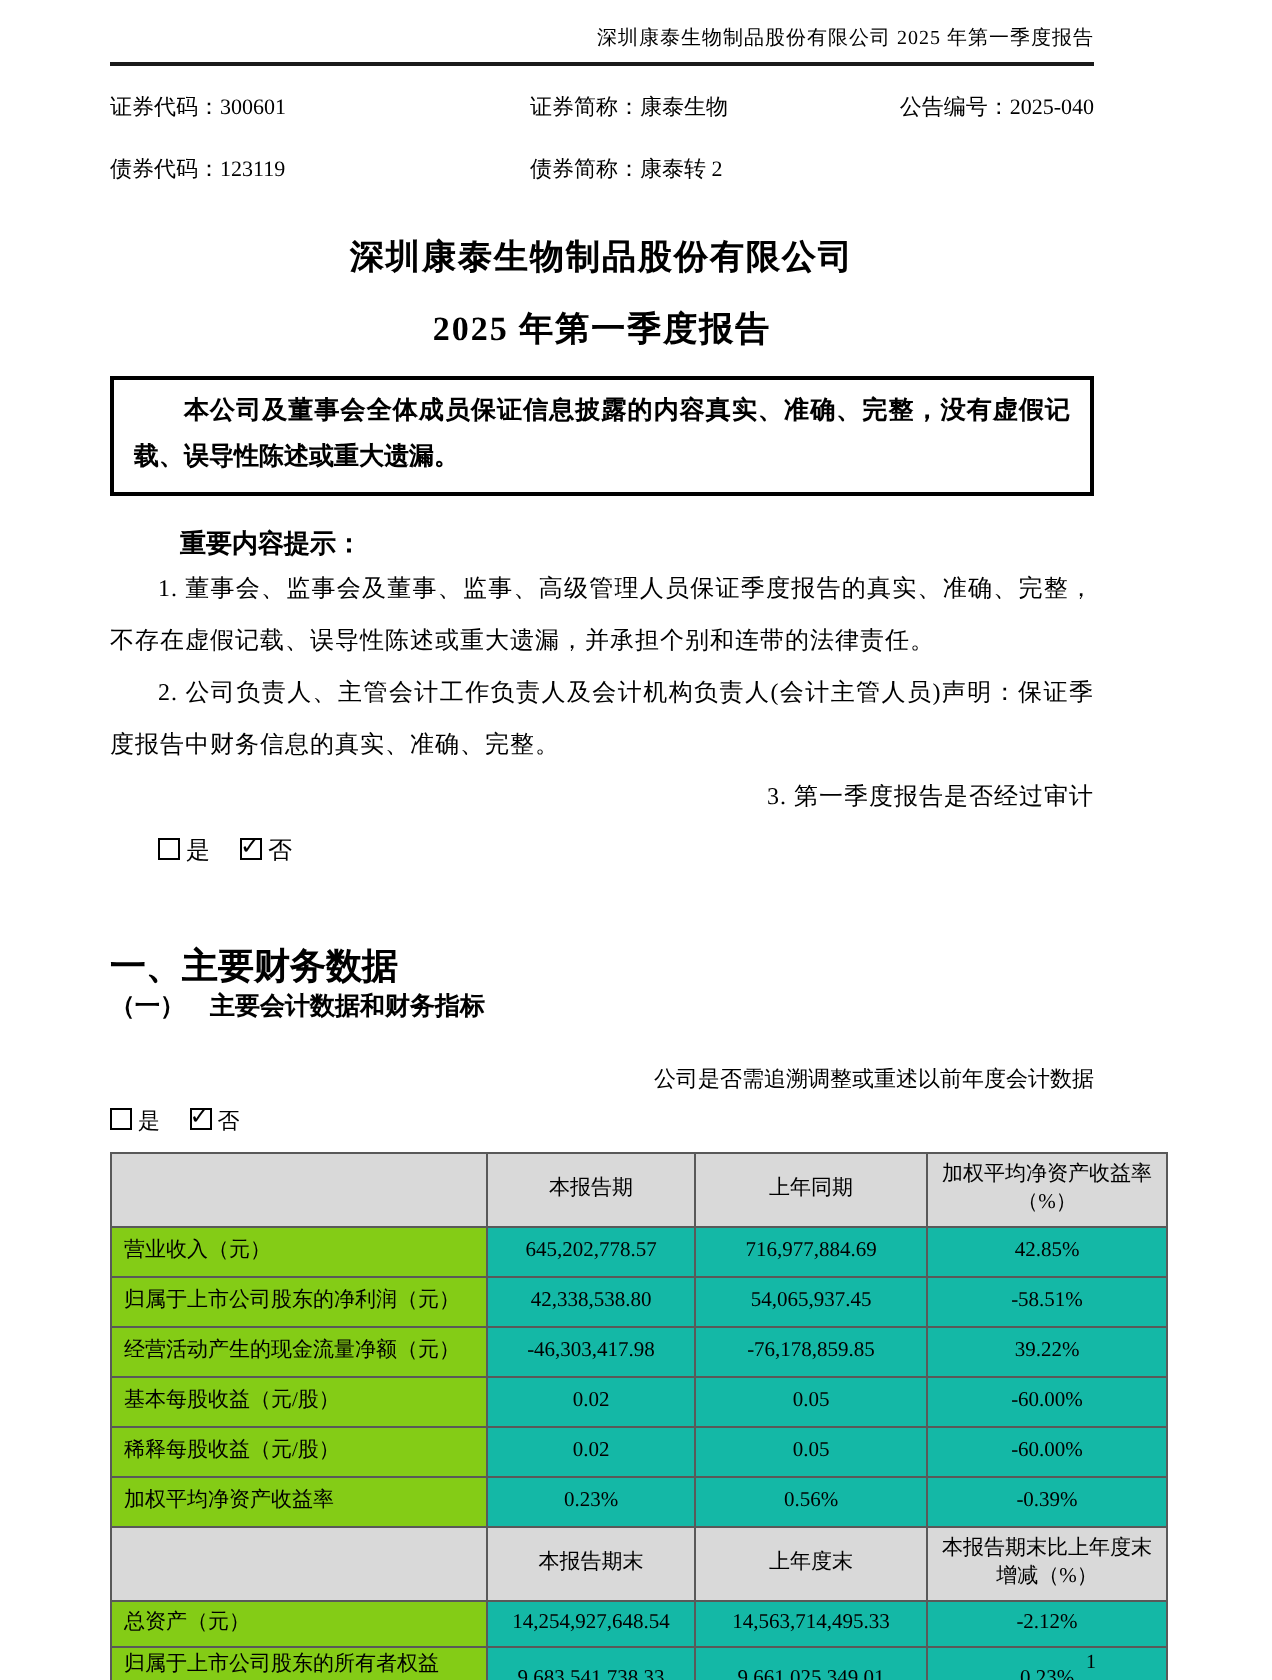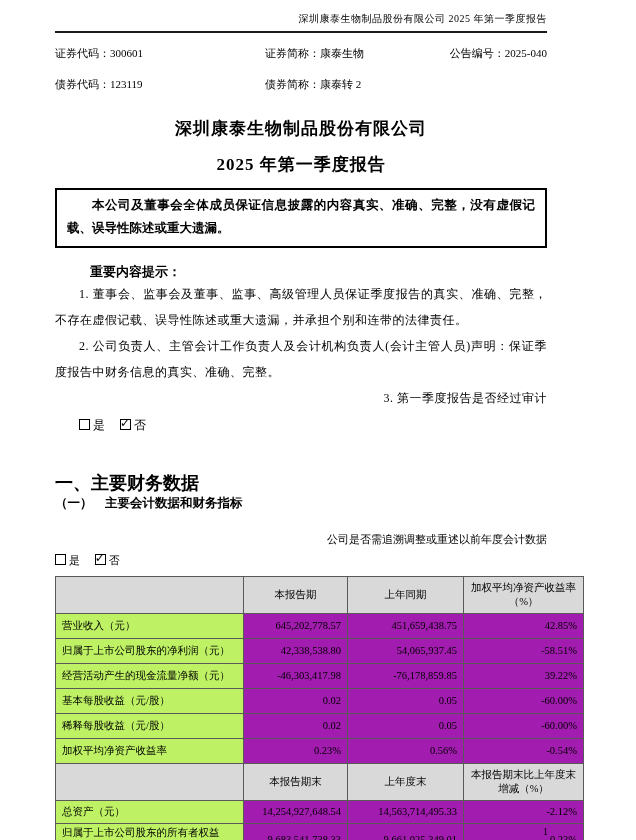--- a/index.html
+++ b/index.html
@@ -81,27 +81,27 @@
     line-height:14px;
     overflow:hidden;
   }
   table.fin th{
     background:#d9d9d9;
     font-weight:normal;
     text-align:center;
     height:32px;
   }
   td.lbl{
-    background:#bef264;
+    background:#84cc16;
     text-align:left;
     height:20px;
   }
   td.val{
-    background:#a21caf;
-    text-align:right;
+    background:#14b8a6;
+    text-align:center;
     padding-right:9px;
     height:20px;
   }
   tr.tall td{height:29px;}
   tr.short td{height:18px;}
   
   .page-number{
     position:absolute;
     right:52px;bottom:3px;
     font-size:10px;
@@ -162,21 +162,21 @@
     <tbody>
       <tr>
         <th></th>
         <th>本报告期</th>
         <th>上年同期</th>
         <th>加权平均净资产收益率（%）</th>
       </tr>
       <tr>
         <td class="lbl">营业收入（元）</td>
         <td class="val">645,202,778.57</td>
-        <td class="val">451,659,438.75</td>
+        <td class="val">716,977,884.69</td>
         <td class="val">42.85%</td>
       </tr>
       <tr>
         <td class="lbl">归属于上市公司股东的净利润（元）</td>
         <td class="val">42,338,538.80</td>
         <td class="val">54,065,937.45</td>
         <td class="val">-58.51%</td>
       </tr>
       <tr>
         <td class="lbl">经营活动产生的现金流量净额（元）</td>
@@ -193,21 +193,21 @@
       <tr>
         <td class="lbl">稀释每股收益（元/股）</td>
         <td class="val">0.02</td>
         <td class="val">0.05</td>
         <td class="val">-60.00%</td>
       </tr>
       <tr>
         <td class="lbl">加权平均净资产收益率</td>
         <td class="val">0.23%</td>
         <td class="val">0.56%</td>
-        <td class="val">-0.54%</td>
+        <td class="val">-0.39%</td>
       </tr>
       <tr>
         <th></th>
         <th>本报告期末</th>
         <th>上年度末</th>
         <th>本报告期末比上年度末增减（%）</th>
       </tr>
       <tr class="short">
         <td class="lbl">总资产（元）</td>
         <td class="val">14,254,927,648.54</td>

